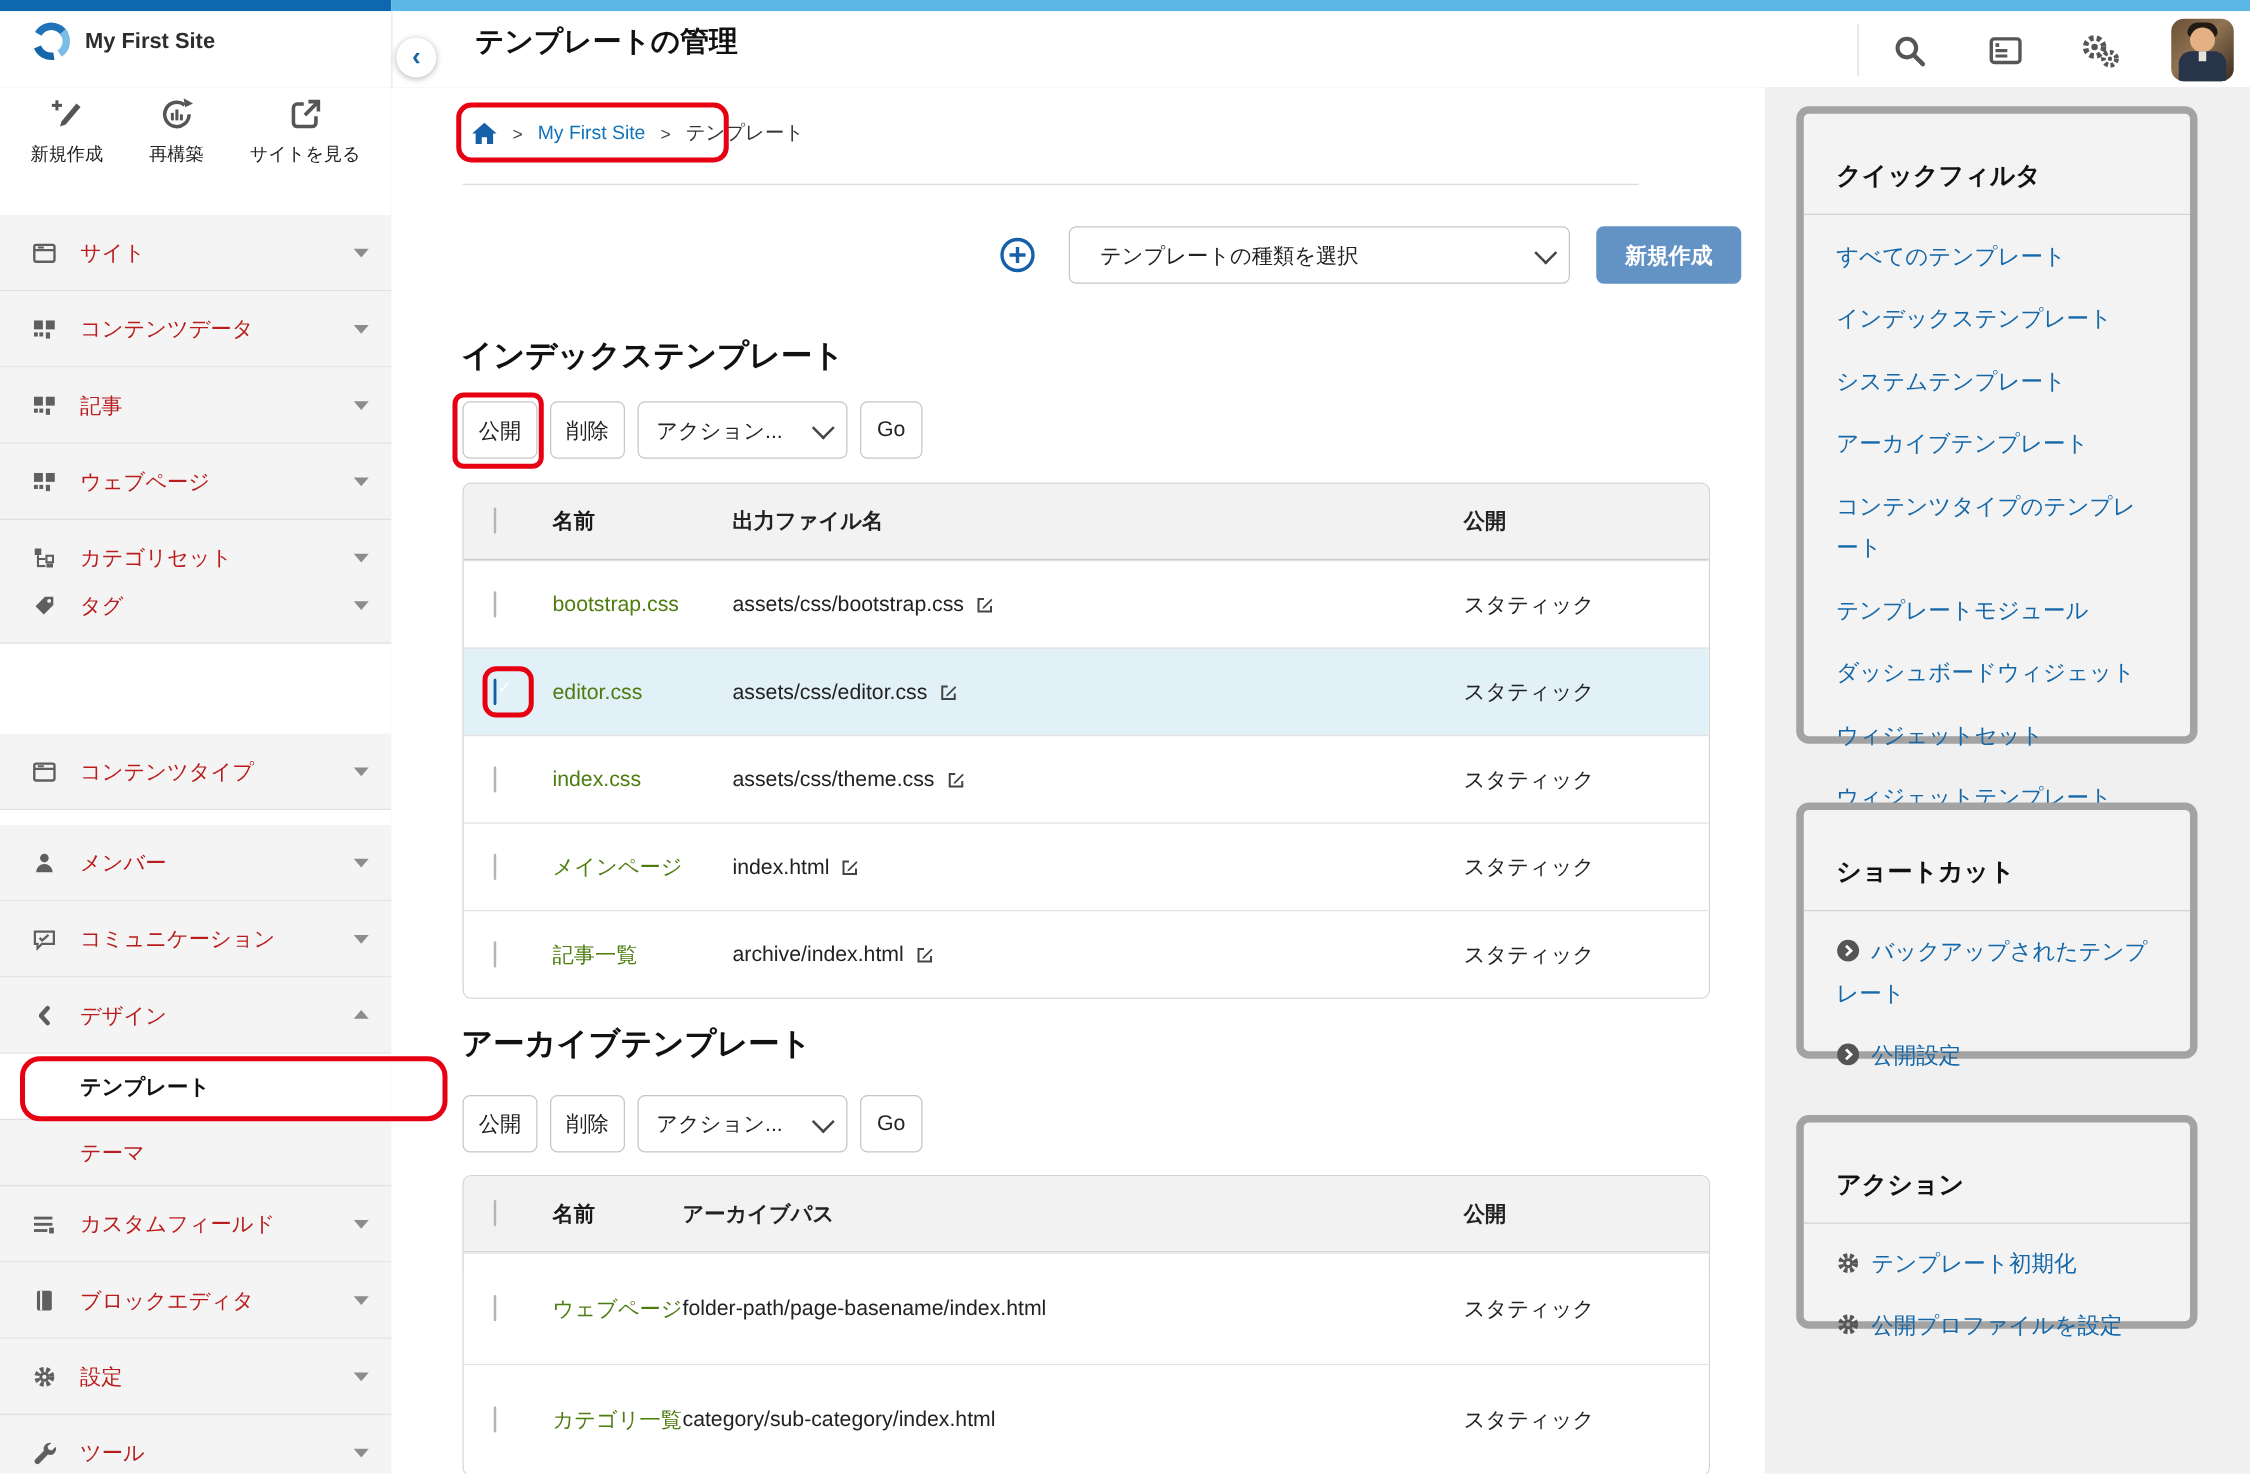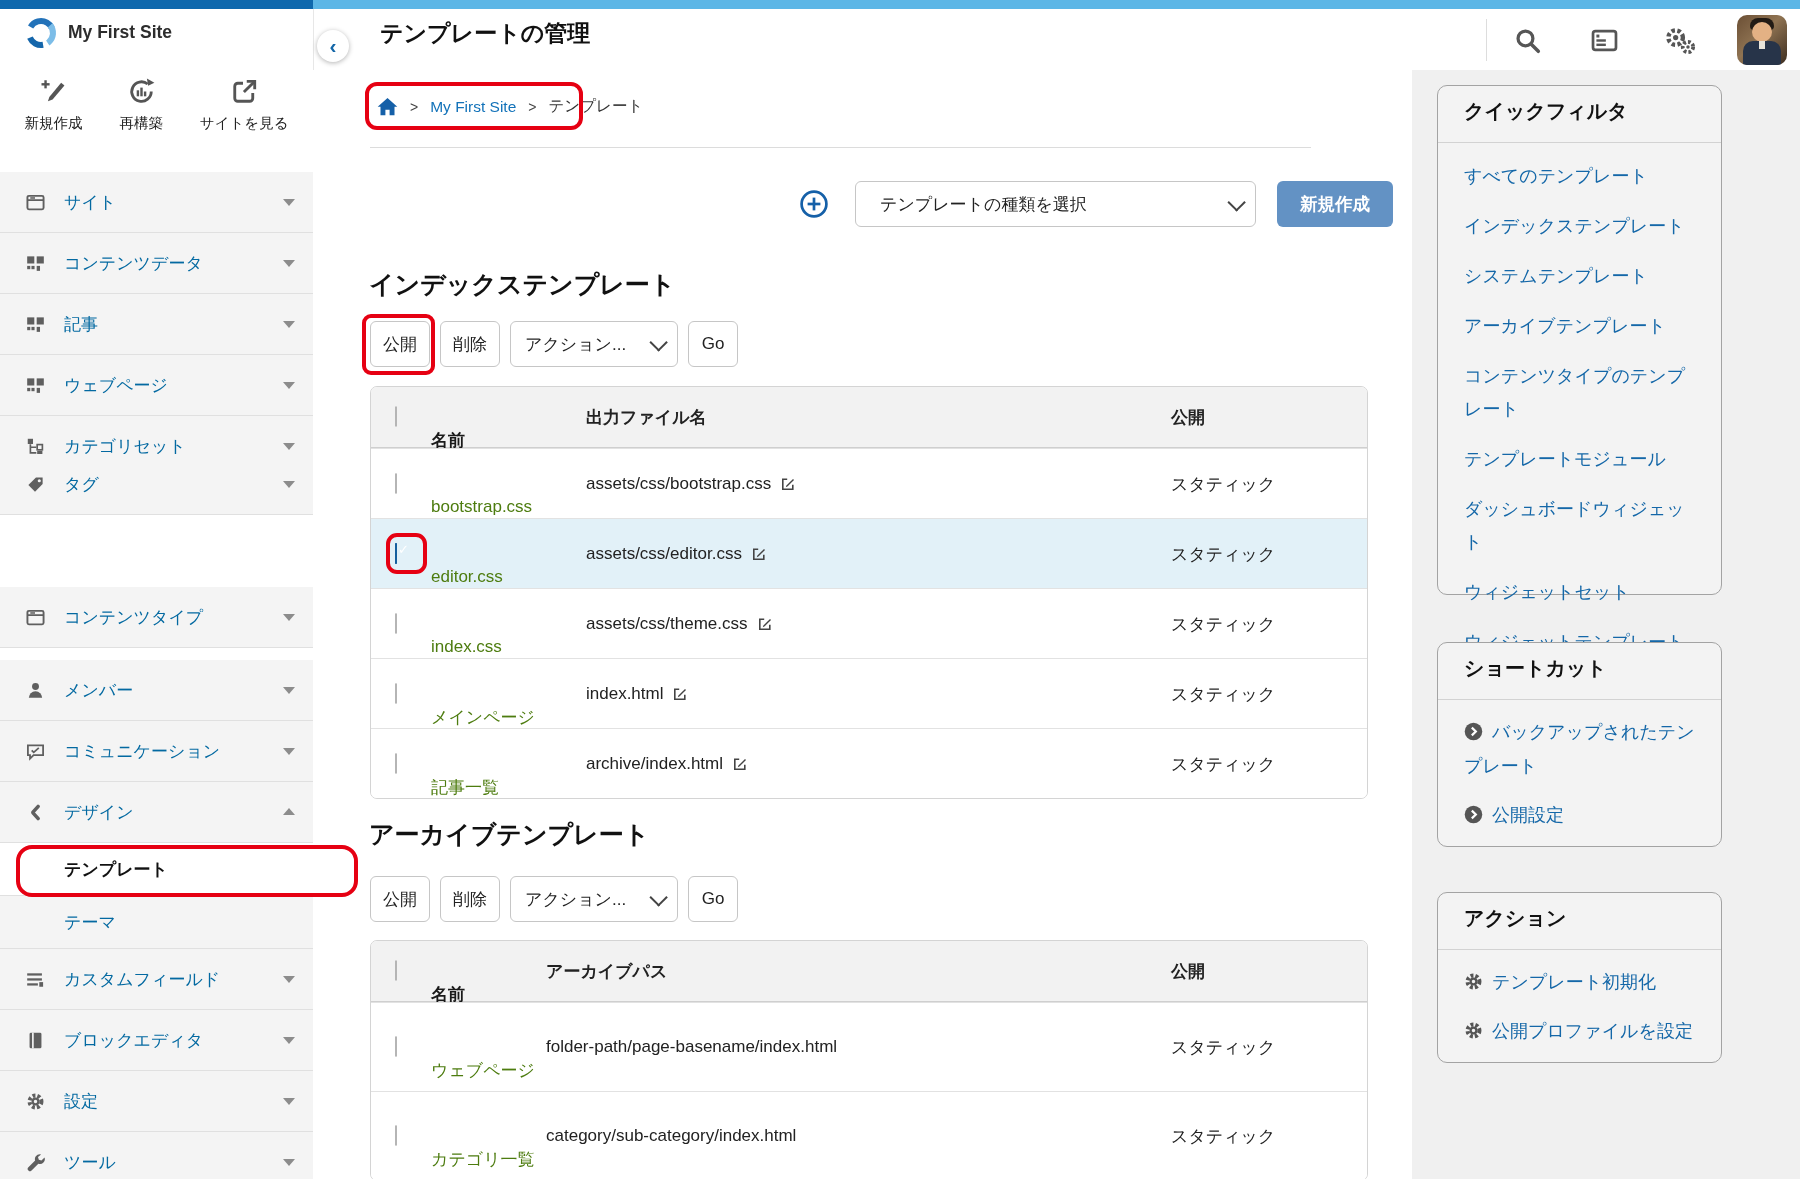--- a/index.html
+++ b/index.html
@@ -38,21 +38,21 @@
   #quick-actions{position:absolute;left:0;top:8px;width:313px;height:92px;display:flex;justify-content:space-around;align-items:flex-start;padding:0 6px;box-sizing:border-box;}
   .qa{display:flex;flex-direction:column;align-items:center;gap:9px;cursor:pointer;}
   .qa .ico{width:27px;height:27px;color:#555;}
   .qa .lbl{font-size:14.5px;color:#222;white-space:nowrap;}
   #collapse-btn{left:317px;top:30px;width:32px;height:32px;border-radius:50%;background:#fff;
     box-shadow:0 1px 5px rgba(0,0,0,.3);color:#1467a8;font-size:21px;font-weight:700;
     display:flex;align-items:center;justify-content:center;z-index:6;cursor:pointer;}
   .sn-item{position:absolute;left:0;width:313px;height:61px;background:#f4f4f4;border-bottom:1px solid #e0e0e0;
     box-sizing:border-box;display:flex;align-items:center;cursor:pointer;}
   .sn-item .sn-ico{width:19px;height:19px;color:#5f5f5f;margin-left:26px;flex:none;}
-  .sn-item .sn-label{font-size:17px;color:#0369a1;margin-left:19px;white-space:nowrap;}
+  .sn-item .sn-label{font-size:17px;color:#b91c1c;margin-left:19px;white-space:nowrap;}
   .sn-sub{height:53px;}
   .sn-sub .sn-label{margin-left:64px;}
   .sn-active{background:#fff;z-index:2;}
   .sn-active .sn-label{font-weight:700;color:#111;}
   .caret{position:absolute;right:18px;top:50%;margin-top:-3px;width:0;height:0;
     border-left:6px solid transparent;border-right:6px solid transparent;border-top:7px solid #8c8c8c;}
   .caret-up{margin-top:-4px;border-top:none;border-bottom:7px solid #8c8c8c;}
 
   
   #main{left:313px;top:70px;width:1099px;height:1109px;background:#fff;}
@@ -77,35 +77,35 @@
     font-family:inherit;}
   .action-sel{width:168px;padding-left:14px;height:46px;}
   .go-btn{width:50px;justify-content:center;}
 
   .tbl{position:absolute;left:57px;width:998px;border:1px solid #d4d4d4;border-radius:7px;background:#fff;overflow:hidden;box-sizing:border-box;}
   .thead{position:relative;height:60px;background:#f2f2f2;border-bottom:1px solid #cfcfcf;font-weight:700;font-size:17px;color:#1a1a1a;}
   .trow{position:relative;height:69px;border-top:1px solid #e2e2e2;font-size:17px;background:#fff;}
   .thead .c,.trow .c{position:absolute;top:50%;transform:translateY(-50%);white-space:nowrap;}
   .trow:first-of-type{border-top:none;}
   .c-cb{left:24px;}
-  .c-name{left:60px;margin-top:23px;}
+  .c-name{left:71px;}
   .c-path{left:215px;color:#222;display:flex;align-items:center;gap:9px;}
   .t2 .c-path{left:175px;}
   .c-status{left:800px;color:#222;}
   .row-sel{background:#e2f1f8;}
   .tlink{color:#4d7c0f;cursor:pointer;text-decoration:none;}
   .cb{width:17px;height:17px;border:1.5px solid #b5b5b5;border-radius:4px;background:#fff;box-sizing:border-box;cursor:pointer;}
   .cb-on{background:#155f9e;border-color:#155f9e;position:relative;}
   .cb-on::after{content:"✓";position:absolute;left:2px;top:-2px;color:#fff;font-size:13px;font-weight:700;}
   .ext-ico{width:16px;height:16px;color:#444;flex:none;cursor:pointer;}
   .trow2{height:88px;}
 
   
   #rail{left:1412px;top:70px;width:388px;height:1109px;background:#f0f0f0;}
-  .card{position:absolute;left:25px;width:285px;border:1px solid #a3a3a3;border-radius:10px;background:#f3f3f3;box-sizing:border-box;padding:12px 26px;}
+  .card{position:absolute;left:25px;width:321px;border:6px solid #a3a3a3;border-radius:10px;background:#f3f3f3;box-sizing:border-box;padding:36px 26px;}
   .card h3{margin:0;font-size:20px;font-weight:700;color:#111;}
   .card .hr{height:1px;background:#d2d2d2;margin:17px -26px 6px;}
   .qf-link{display:block;margin-top:17px;font-size:18px;line-height:33px;color:#1467a8;text-decoration:none;cursor:pointer;}
   .ic-link{display:block;margin-top:15px;font-size:18px;line-height:34px;color:#1467a8;text-decoration:none;cursor:pointer;}
   .ic-link .li{display:inline-block;width:19px;height:19px;vertical-align:-3px;margin-right:9px;color:#555;}
 
   
   .anno{position:absolute;border:4px solid #e60012;border-radius:12px;pointer-events:none;z-index:40;box-sizing:border-box;}
   #anno-template{left:16px;top:845px;width:342px;height:52px;border-radius:16px;}
   #anno-breadcrumb{left:365px;top:82px;width:218px;height:48px;}

